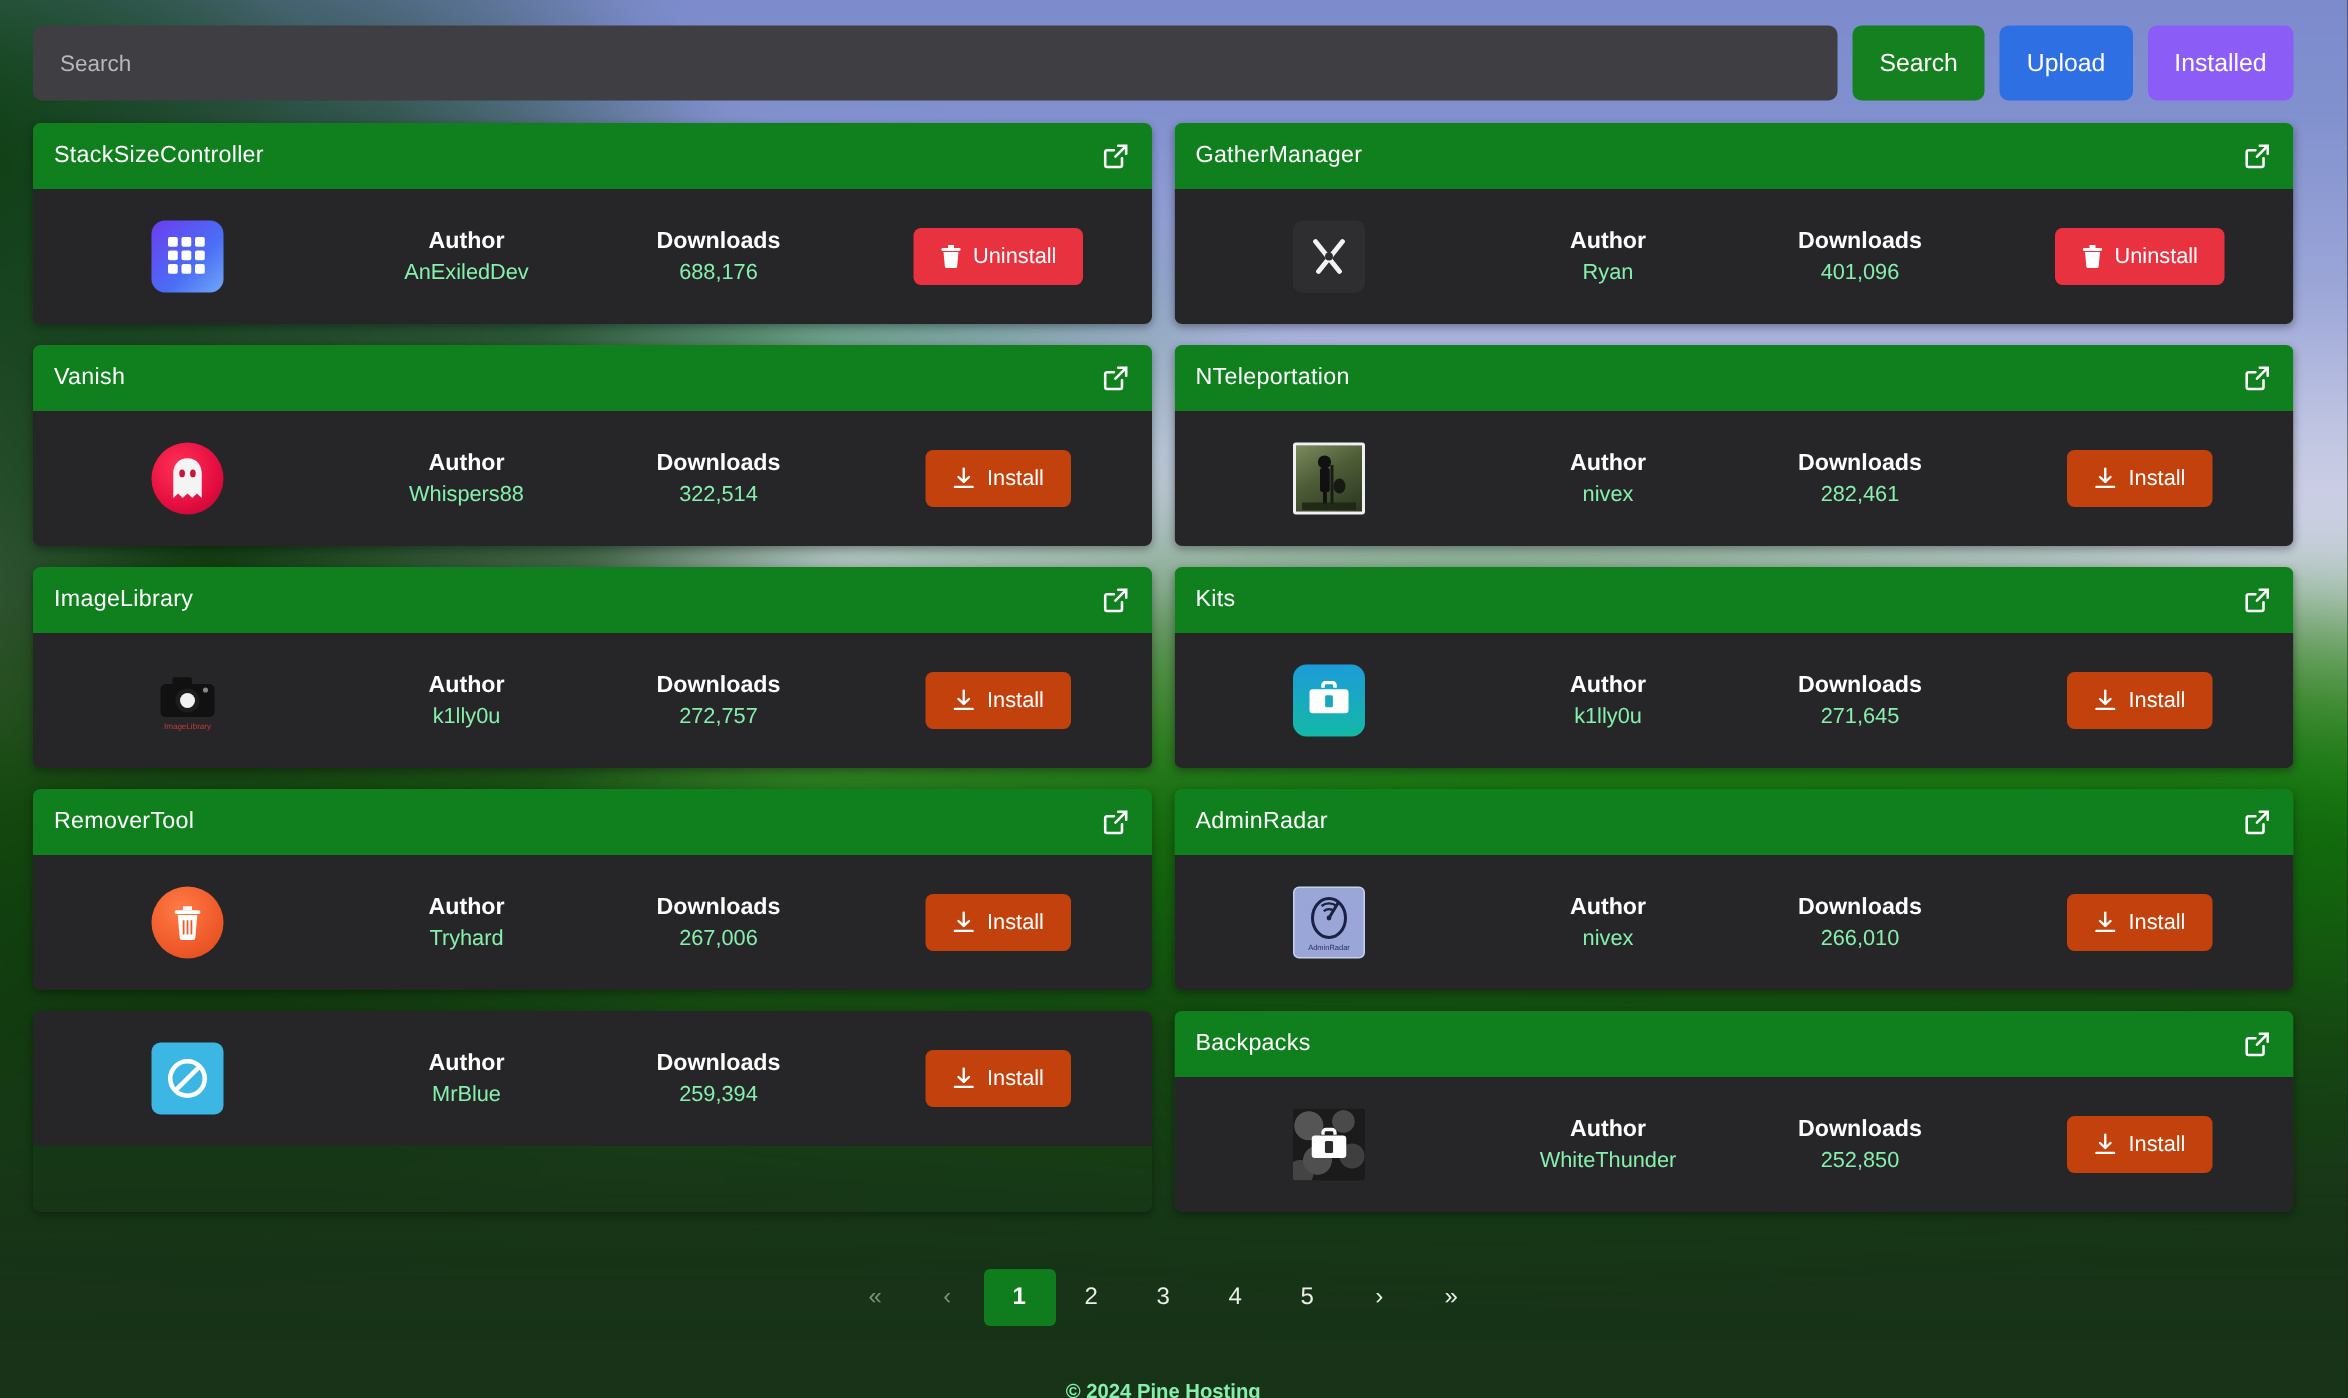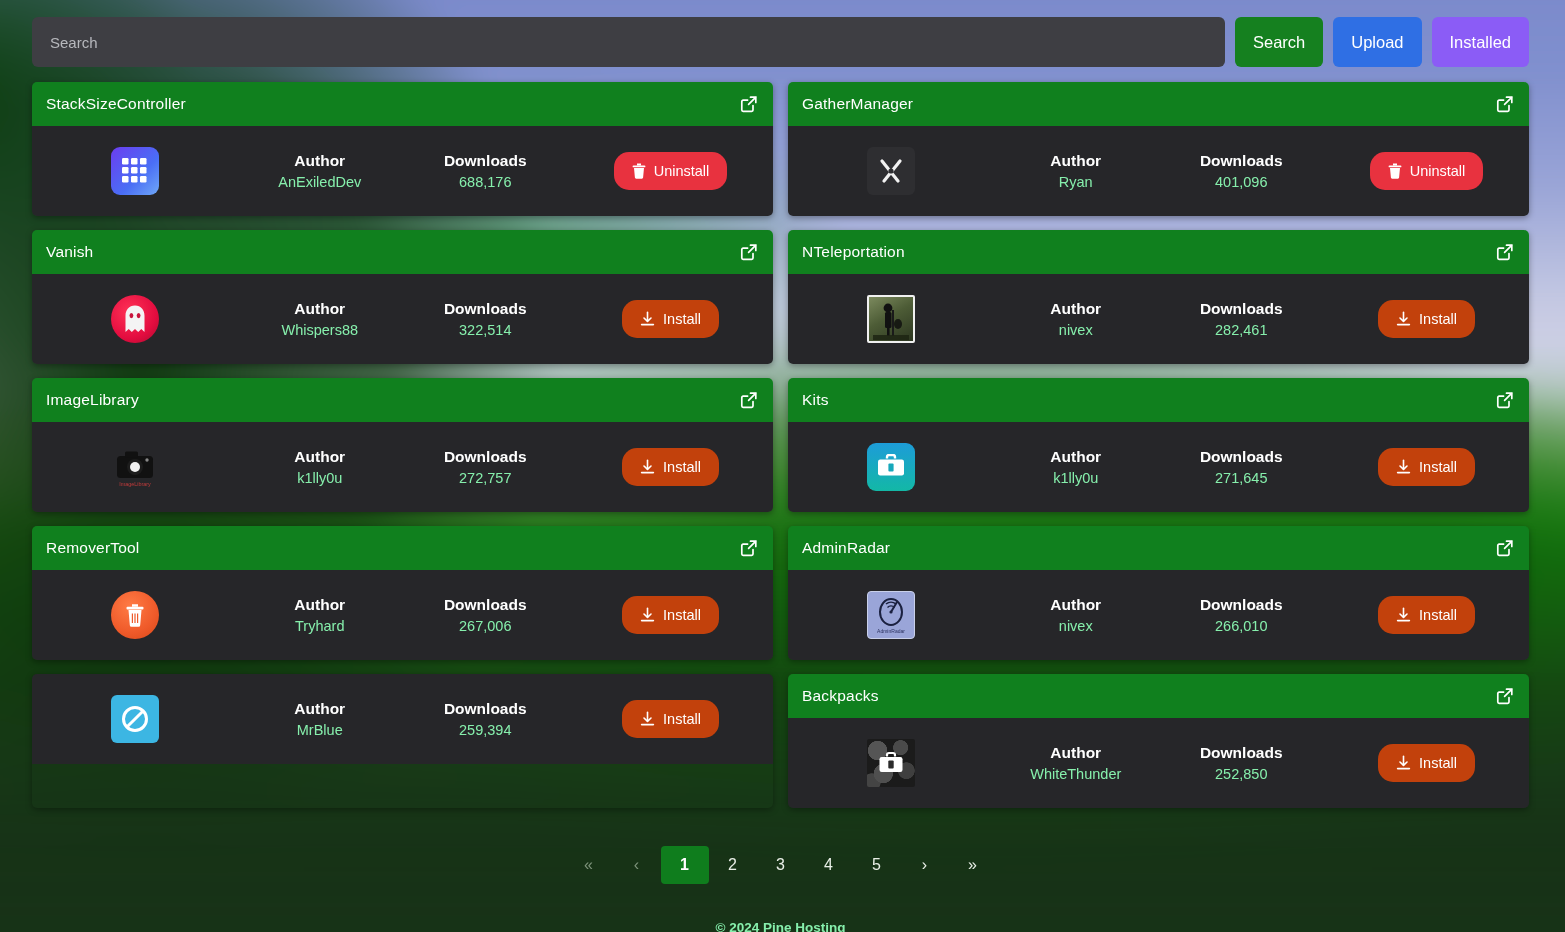--- a/index.html
+++ b/index.html
@@ -49,21 +49,21 @@
         #203c20 100%);
     filter: blur(14px) saturate(1.1);
     transform: scale(1.08);
   }
 
   #app {
     position: relative;
     z-index: 1;
     width: 1565px;
     height: 932px;
-    padding: 16px 36px 0 32px;
+    padding: 16px 36px 0 22px;
   }
 
   
   .topbar {
     display: flex;
     align-items: center;
     gap: 10px;
     height: 52px;
     margin-bottom: 14px;
   }
@@ -166,21 +166,21 @@
   }
 
   .act { display: flex; justify-content: center; }
   .abtn {
     display: inline-flex;
     align-items: center;
     gap: 8px;
     height: 38px;
     padding: 0 18px;
     border: none;
-    border-radius: 15px;
+    border-radius: 5px;
     color: #ffffff;
     font-size: 14.5px;
     font-family: "Liberation Sans", sans-serif;
     cursor: pointer;
   }
   .abtn.install   { background: #c2410c; }
   .abtn.uninstall { background: #e8323f; }
 
   
   .pager {

